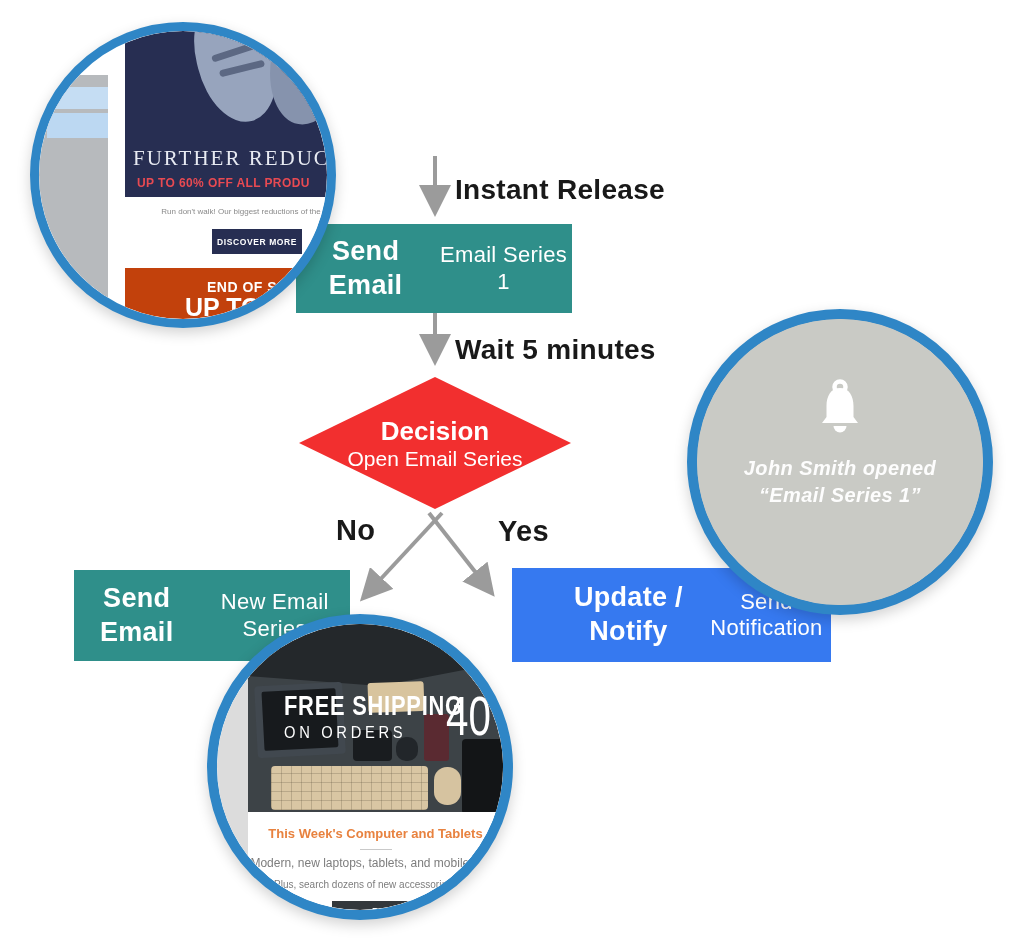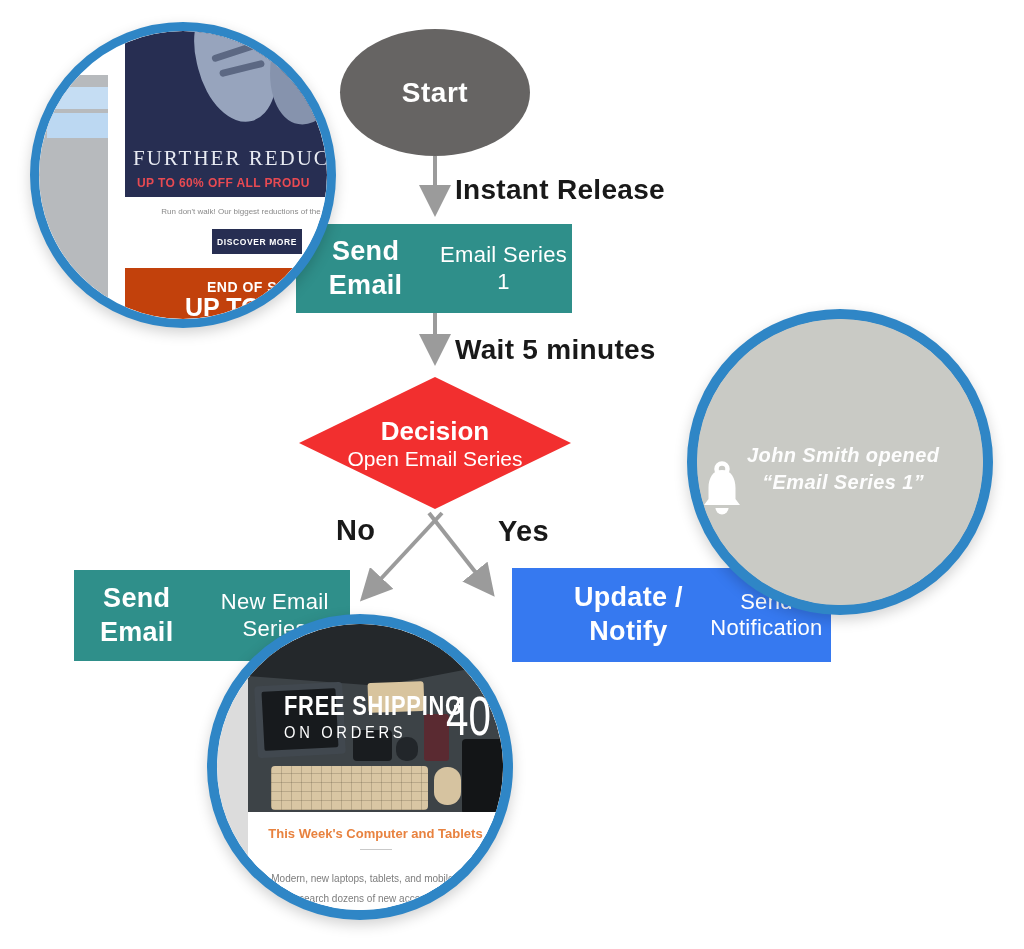--- a/index.html
+++ b/index.html
@@ -62,21 +62,21 @@
     text-align:center;white-space:nowrap;padding-left:14px;}
   .e1-btn{position:absolute;left:87px;top:32px;width:90px;height:25px;background:#272e52;
     color:#fff;font-size:8.5px;font-weight:700;letter-spacing:.6px;
     display:flex;align-items:center;justify-content:center;white-space:nowrap;}
   .e1-banner{position:relative;width:100%;height:53px;background:#c2410c;color:#fff;}
   .e1-b1{position:absolute;left:82px;top:11px;font-size:14px;font-weight:700;letter-spacing:.5px;white-space:nowrap;}
   .e1-b2{position:absolute;left:60px;top:25px;font-size:25px;font-weight:700;white-space:nowrap;}
 
   
   #circle-notify{left:687px;top:309px;width:286px;height:286px;z-index:3;background:#c9cac5;}
-  #circle-notify .ring-inner{background:#c9cac5;display:flex;flex-direction:row;
+  #circle-notify .ring-inner{background:#c9cac5;display:flex;flex-direction:column;
     align-items:center;justify-content:flex-start;}
   .bell-wrap{margin-top:60px;width:50px;height:62px;}
   .notify-text{margin-top:14px;color:#fdfdfd;font-size:20px;font-weight:700;font-style:italic;
     text-align:center;line-height:1.35;letter-spacing:.4px;}
 
   
   #circle-bottom{left:207px;top:614px;width:286px;height:286px;z-index:4;}
   .page-strip{left:0;top:0;width:31px;height:100%;background:#dcdcdc;}
   .email2{left:31px;top:0;width:255px;height:100%;background:#fff;}
   .photo{position:relative;width:100%;height:188px;background:#3d4347;overflow:hidden;}
@@ -98,21 +98,21 @@
   .hero-txt{position:absolute;left:36px;top:66px;color:#fff;white-space:nowrap;}
   .hero-l1{display:inline-block;font-size:28px;font-weight:700;letter-spacing:1px;
     transform:scaleX(.78);transform-origin:left;}
   .hero-l2{display:block;font-size:16px;font-weight:400;letter-spacing:4px;margin-top:2px;
     transform:scaleX(.92);transform-origin:left;}
   .hero-num{position:absolute;left:198px;top:64px;color:#fff;font-size:56px;font-weight:400;
     transform:scaleX(.72);transform-origin:left;line-height:1;}
   .e2-white{position:relative;width:100%;height:102px;background:#fff;text-align:center;}
   .e2-head{padding-top:14px;color:#e8823f;font-size:13px;font-weight:700;white-space:nowrap;}
   .e2-div{width:32px;height:1px;background:#c9c9c9;margin:8px auto 0;}
-  .e2-l1{margin-top:23px;color:#7d7d7d;font-size:10px;white-space:nowrap;}
+  .e2-l1{margin-top:6px;color:#7d7d7d;font-size:12px;white-space:nowrap;}
   .e2-l2{margin-top:9px;color:#7d7d7d;font-size:10px;white-space:nowrap;}
   .e2-btn{width:118px;height:19px;background:#33383c;margin:11px 0 0 84px;color:#fff;
     font-size:9.5px;font-weight:700;letter-spacing:1px;display:flex;align-items:center;justify-content:center;}
 </style>
 </head>
 <body>
 
 <div id="canvas">
 
   <svg id="arrows" class="abs" width="1024" height="949">
@@ -120,23 +120,20 @@
       <marker id="ah" markerWidth="9" markerHeight="8" refX="6.5" refY="4" orient="auto">
         <path d="M0,0 L8,4 L0,8 Z" fill="#9b9b9b"></path>
       </marker>
     </defs>
     <line x1="435" y1="156" x2="435" y2="211" stroke="#9b9b9b" stroke-width="4" marker-end="url(#ah)"></line>
     <line x1="435" y1="313" x2="435" y2="360" stroke="#9b9b9b" stroke-width="4" marker-end="url(#ah)"></line>
     <line x1="442" y1="513" x2="364" y2="597" stroke="#9b9b9b" stroke-width="4" marker-end="url(#ah)"></line>
     <line x1="429" y1="513" x2="491" y2="592" stroke="#9b9b9b" stroke-width="4" marker-end="url(#ah)"></line>
   </svg>
 
-  <div class="abs start-ellipse">
-    <span>Start</span>
-  </div>
 
   <div class="abs edge-label" id="lbl-instant">Instant Release</div>
   <div class="abs edge-label" id="lbl-wait">Wait 5 minutes</div>
   <div class="abs edge-label" id="lbl-no">No</div>
   <div class="abs edge-label" id="lbl-yes">Yes</div>
 
   <div class="abs node teal" id="node-send1">
     <div class="t">Send Email</div>
     <div class="s">Email Series 1</div>
   </div>

